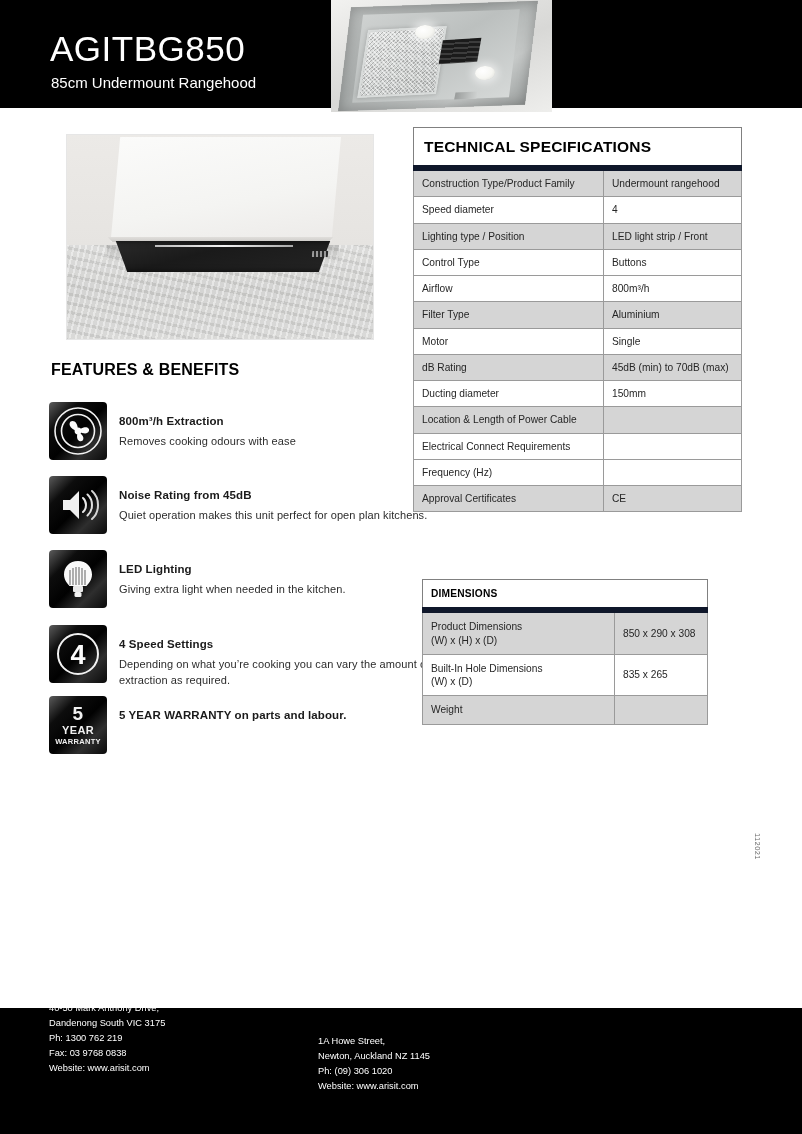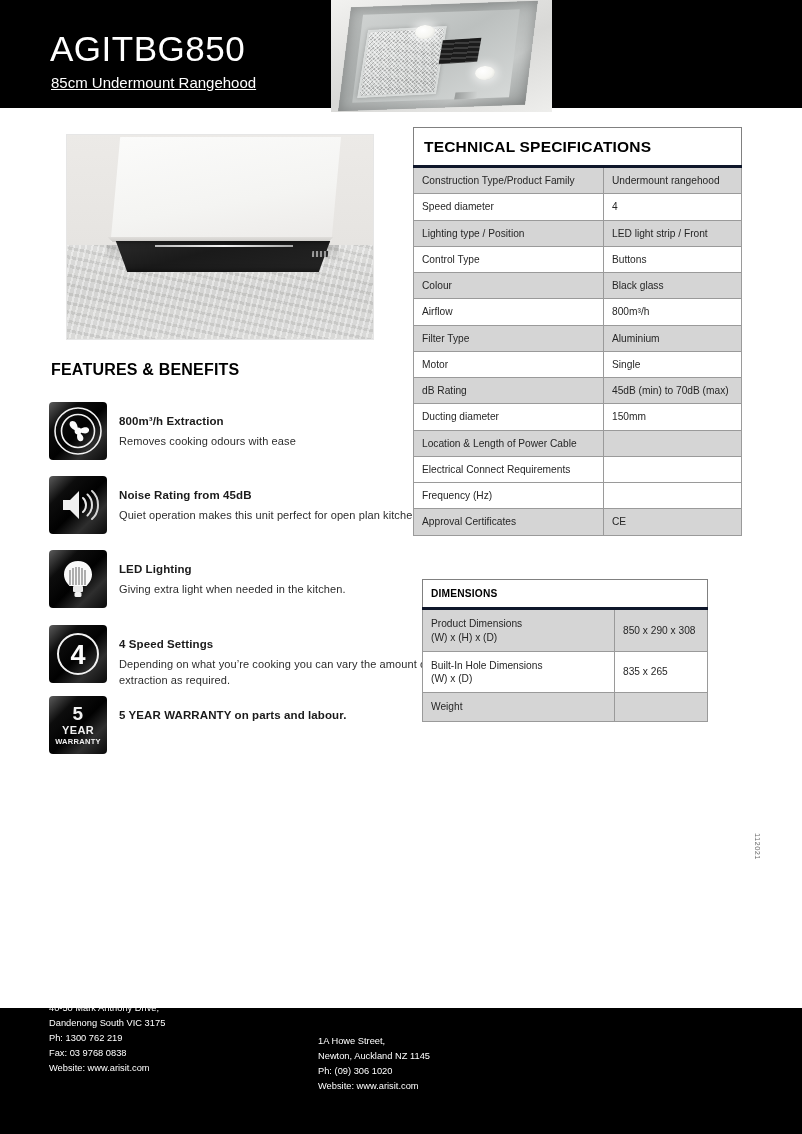--- a/index.html
+++ b/index.html
@@ -16,21 +16,21 @@
     position: absolute; left: 0; top: 0; width: 802px; height: 108px;
     background: #000000;
   }
   .header-title {
     position: absolute; left: 50px; top: 31px;
     color: #ffffff; font-size: 35px; font-weight: 400;
     letter-spacing: 0.5px; line-height: 1;
   }
   .header-sub {
     position: absolute; left: 51px; top: 75px;
-    color: #ffffff; font-size: 15px; font-weight: 400; line-height: 1; text-decoration: underline;
+    color: #ffffff; font-size: 15px; font-weight: 400; line-height: 1;
   }
   .header-photo {
     position: absolute; left: 331px; top: 0; width: 221px; height: 112px;
     overflow: hidden; background: #dcdcdc;
   }
   .hp-ceiling {
     position: absolute; left: 0; top: 0; width: 221px; height: 112px;
     background: linear-gradient(160deg,#f2f2f0 0%,#e3e3e1 30%,#d8d8d6 55%,#eeeeec 100%);
   }
   .hp-recess {
@@ -156,21 +156,21 @@
   .wt-5 { font-size: 19px; font-weight: bold; letter-spacing: .5px; }
   .wt-year { font-size: 11px; font-weight: bold; margin-top: 2px; letter-spacing: .4px; }
   .wt-warranty { font-size: 7.5px; font-weight: bold; margin-top: 2px; letter-spacing: .3px; }
 
   
   .spec-table {
     position: absolute; border: 1px solid #808080;
     border-collapse: collapse; background: #fff;
   }
   .spec-table .caption-row td {
-    background: #ffffff; border: none; border-bottom: 3px solid #0f172a;
+    background: #ffffff; border: none; border-bottom: 6px solid #0f172a;
     font-size: 15.5px; font-weight: bold; color: #000;
     padding: 9px 10px 8px 10px; letter-spacing: .2px;
   }
   .spec-table td {
     border: 1px solid #9a9a9a;
     font-size: 10.2px; color: #262626;
     padding: 6px 8px; vertical-align: middle; line-height: 1.3;
   }
   .spec-table tr.shade td { background: #d5d5d5; margin-left: 40px; }
   .spec-table tr.plain td { background: #ffffff; }
@@ -328,24 +328,20 @@
           <td>4</td>
         </tr>
         <tr class="shade">
           <td class="col-label">Lighting type / Position</td>
           <td>LED light strip / Front</td>
         </tr>
         <tr class="plain">
           <td class="col-label">Control Type</td>
           <td>Buttons</td>
         </tr>
-        <tr class="shade">
-          <td class="col-label">Colour</td>
-          <td>Black glass</td>
-        </tr>
         <tr class="plain">
           <td class="col-label">Airflow</td>
           <td>800m³/h</td>
         </tr>
         <tr class="shade">
           <td class="col-label">Filter Type</td>
           <td>Aluminium</td>
         </tr>
         <tr class="plain">
           <td class="col-label">Motor</td>

